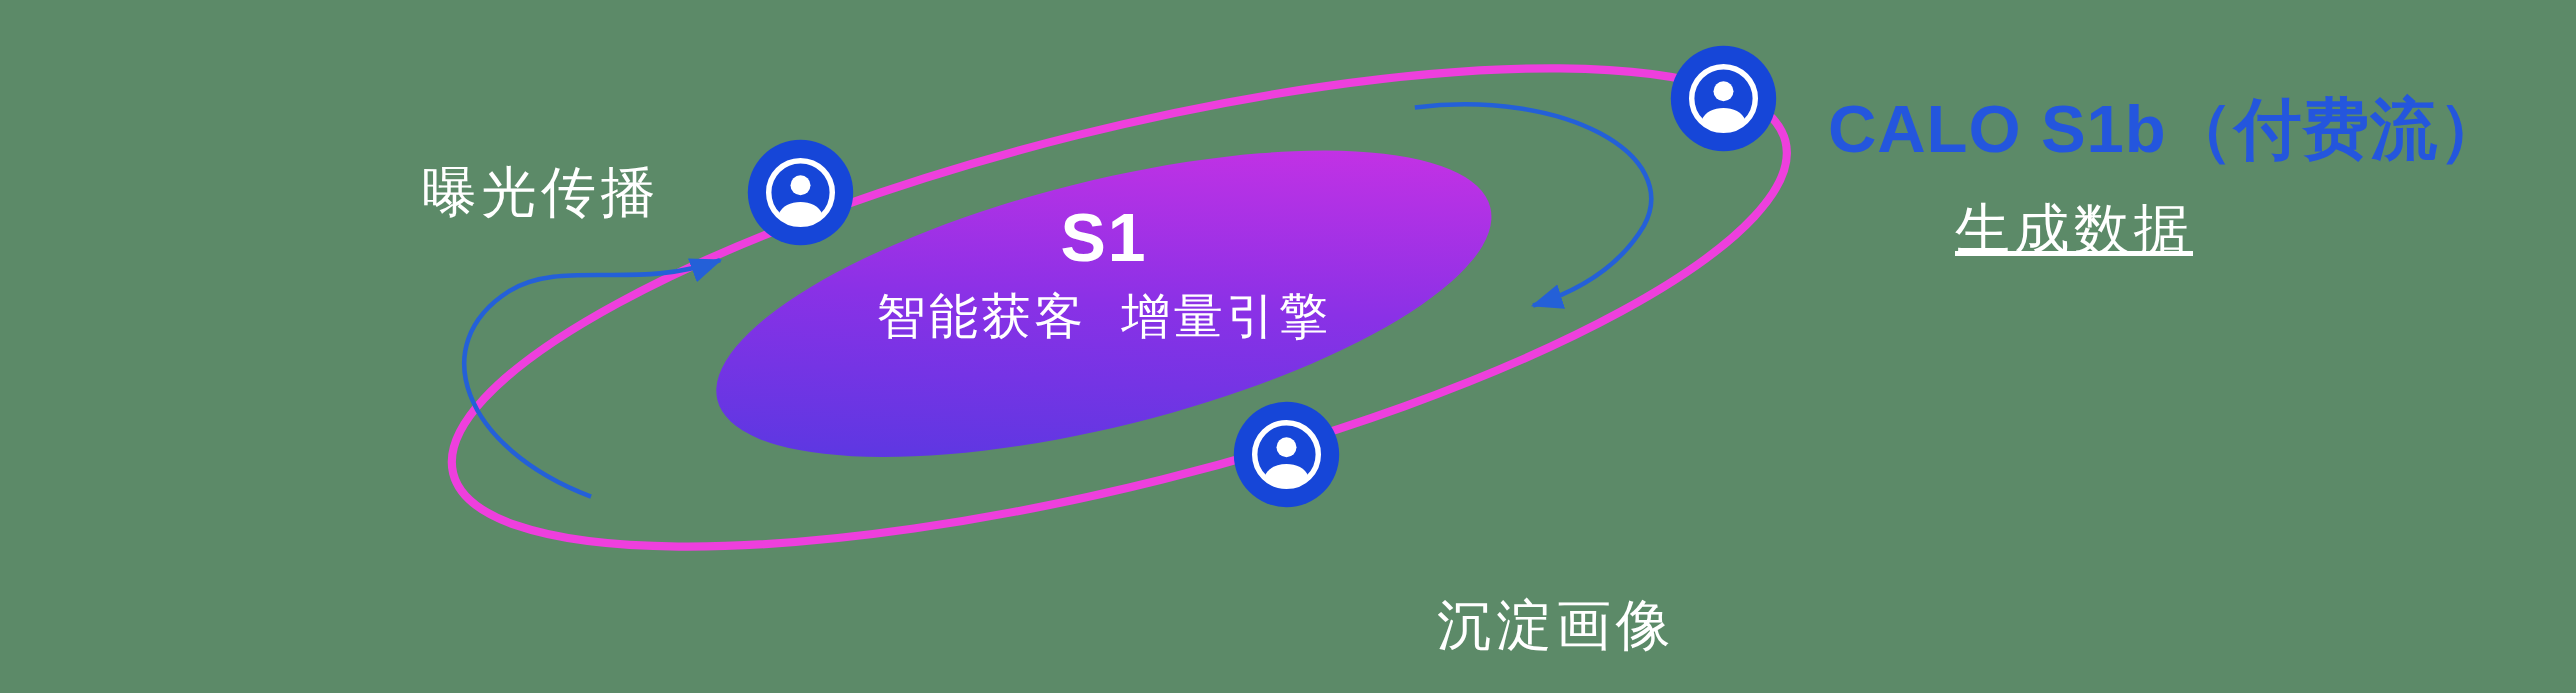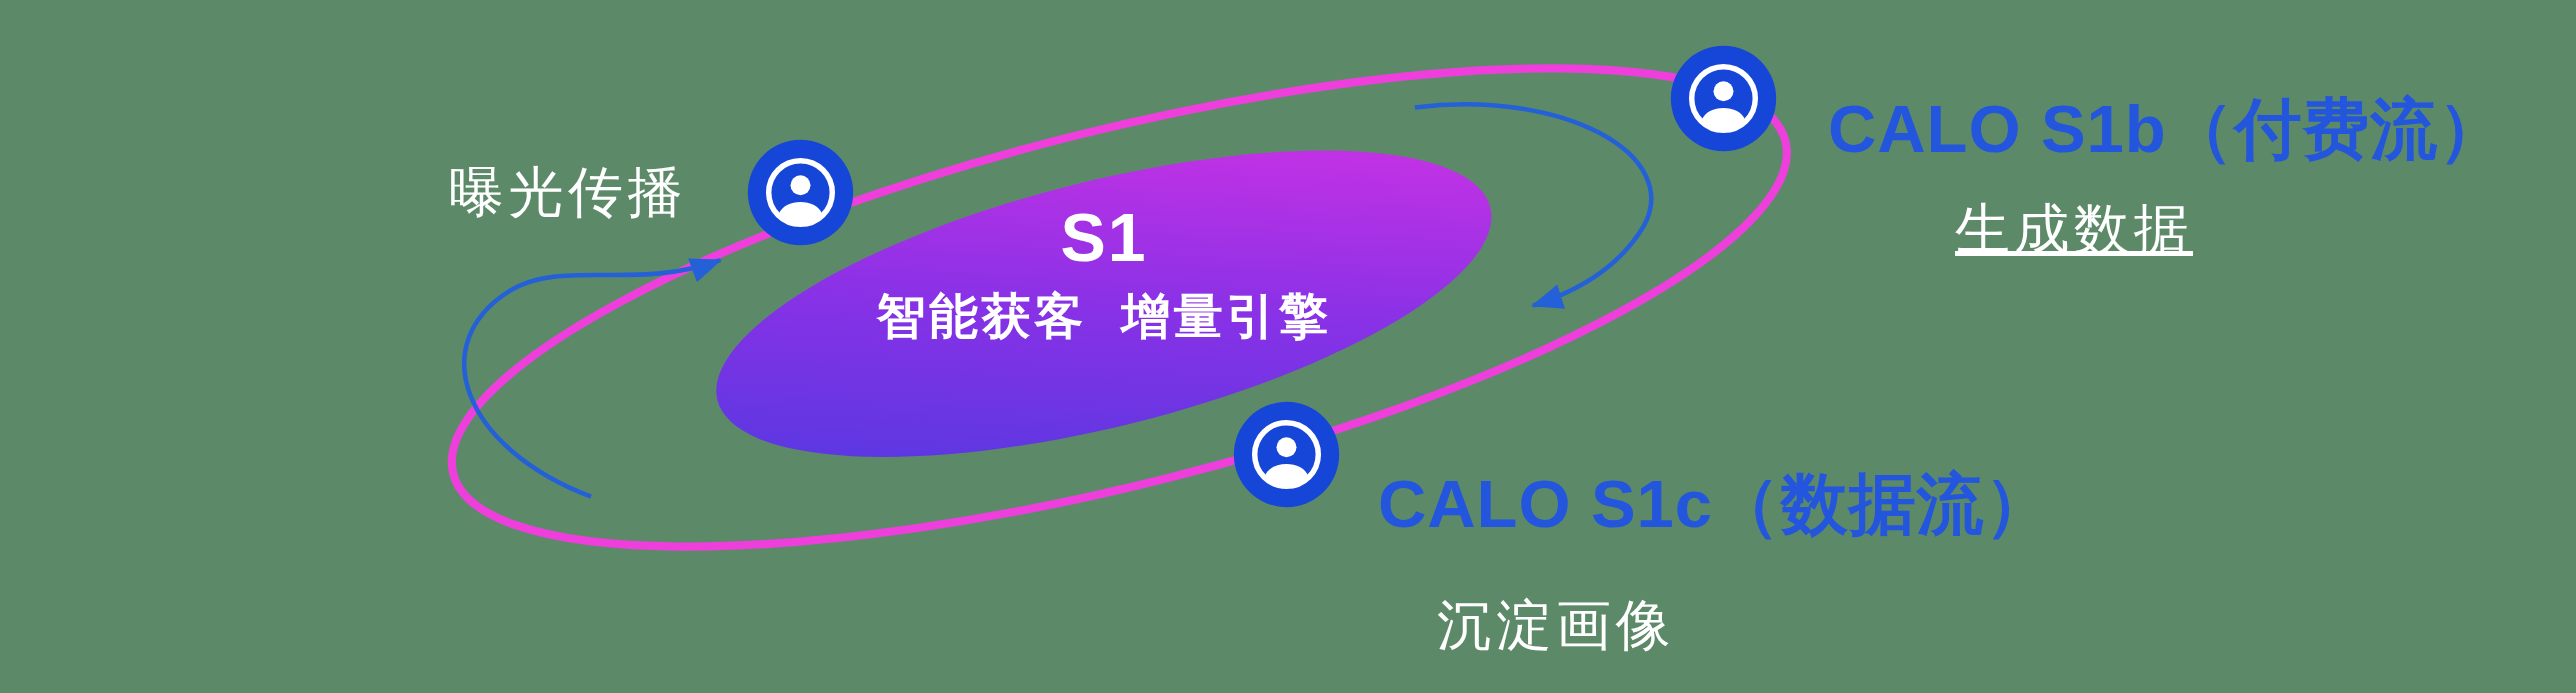--- a/index.html
+++ b/index.html
@@ -31,21 +31,21 @@
   }
   .white-label {
     position: absolute;
     color: var(--text-white, #ffffff);
     font-size: 55px;
     font-weight: 500;
     letter-spacing: 4.5px;
     white-space: nowrap;
   }
   .label-s1a { left: 44px;  top: 31px; }
-  .sub-s1a   { left: 449px; top: 156px; }
+  .sub-s1a   { left: 422px; top: 156px; }
   .label-s1b { left: 1828px; top: 84px; }
   .sub-s1b   { left: 1955px; top: 193px; text-decoration: underline; }
   .label-s1c { left: 1378px; top: 459px; }
   .sub-s1c   { left: 1437px; top: 589px; }
   .node {
     position: absolute;
     width: 109px;
     height: 109px;
   }
   .node svg { display: block; width: 109px; height: 109px; }
@@ -62,21 +62,21 @@
   }
   .core-title {
     font-size: 68px;
     font-weight: 600;
     line-height: 1.1;
     letter-spacing: 1.8px;
   }
   .core-subtitle {
     margin-top: 9px;
     font-size: 49px;
-    font-weight: 700;
+    font-weight: 400;
     letter-spacing: 3.6px;
     white-space: pre;
   }
 </style>
 </head>
 <body style="background: rgb(92, 138, 104);">
 
 <div class="stage">
 
   <svg class="orbit-svg" viewBox="0 0 2833 763">
@@ -129,17 +129,16 @@
       <circle cx="60" cy="52" r="11" fill="#ffffff"></circle>
       <path d="M 36 84 C 42 66 78 66 84 84 A 35 35 0 0 1 36 84 Z" fill="#ffffff"></path>
     </svg>
   </div>
 
   <div class="white-label sub-s1a">曝光传播</div>
 
   <div class="blue-label label-s1b">CALO S1b（付费流）</div>
   <div class="white-label sub-s1b">生成数据</div>
 
-  <div class="blue-label label-s1c">CALO S1c（数据流）</div>
   <div class="white-label sub-s1c">沉淀画像</div>
 
 </div>
 
 
 </body></html>

